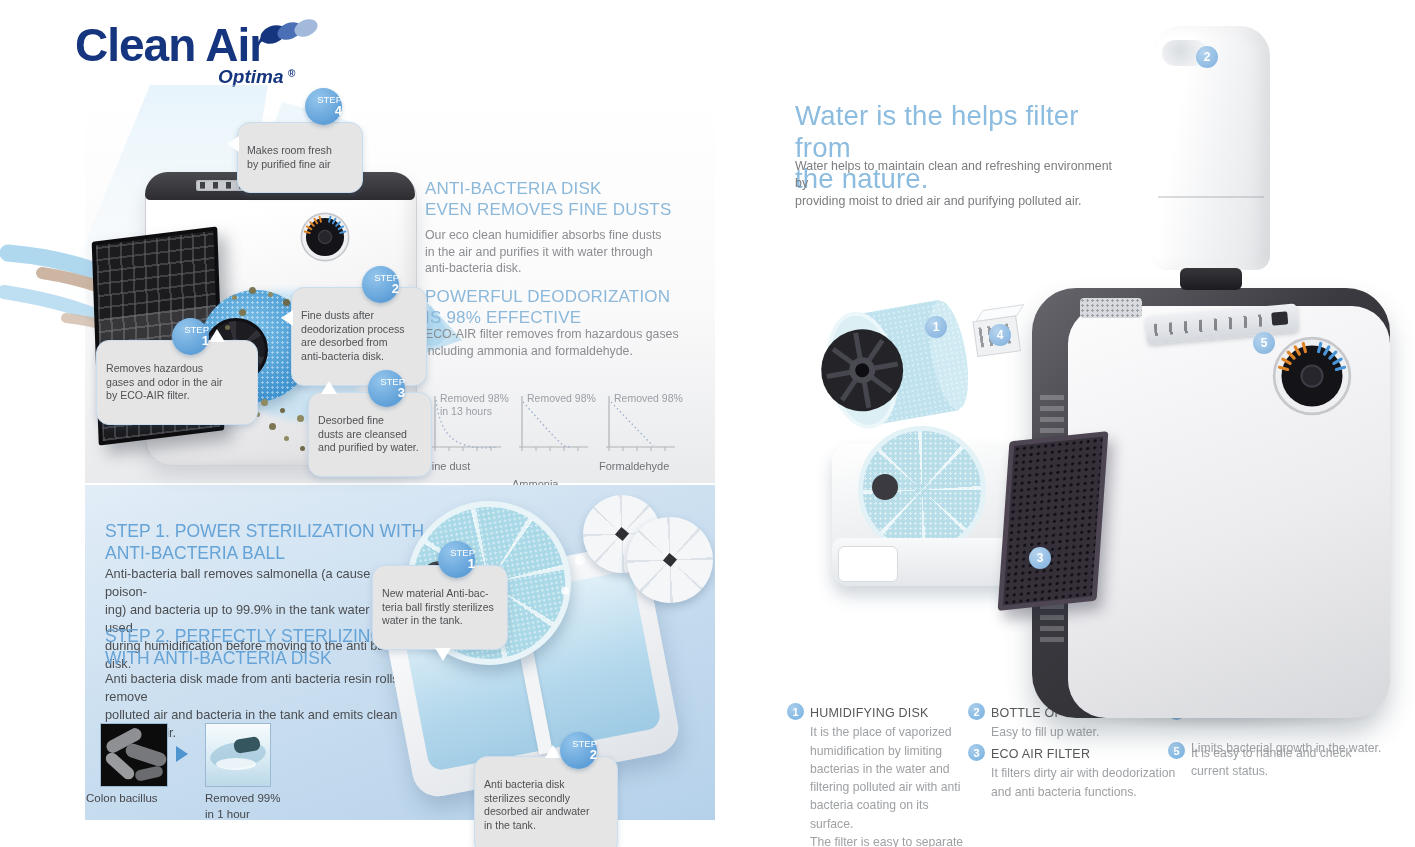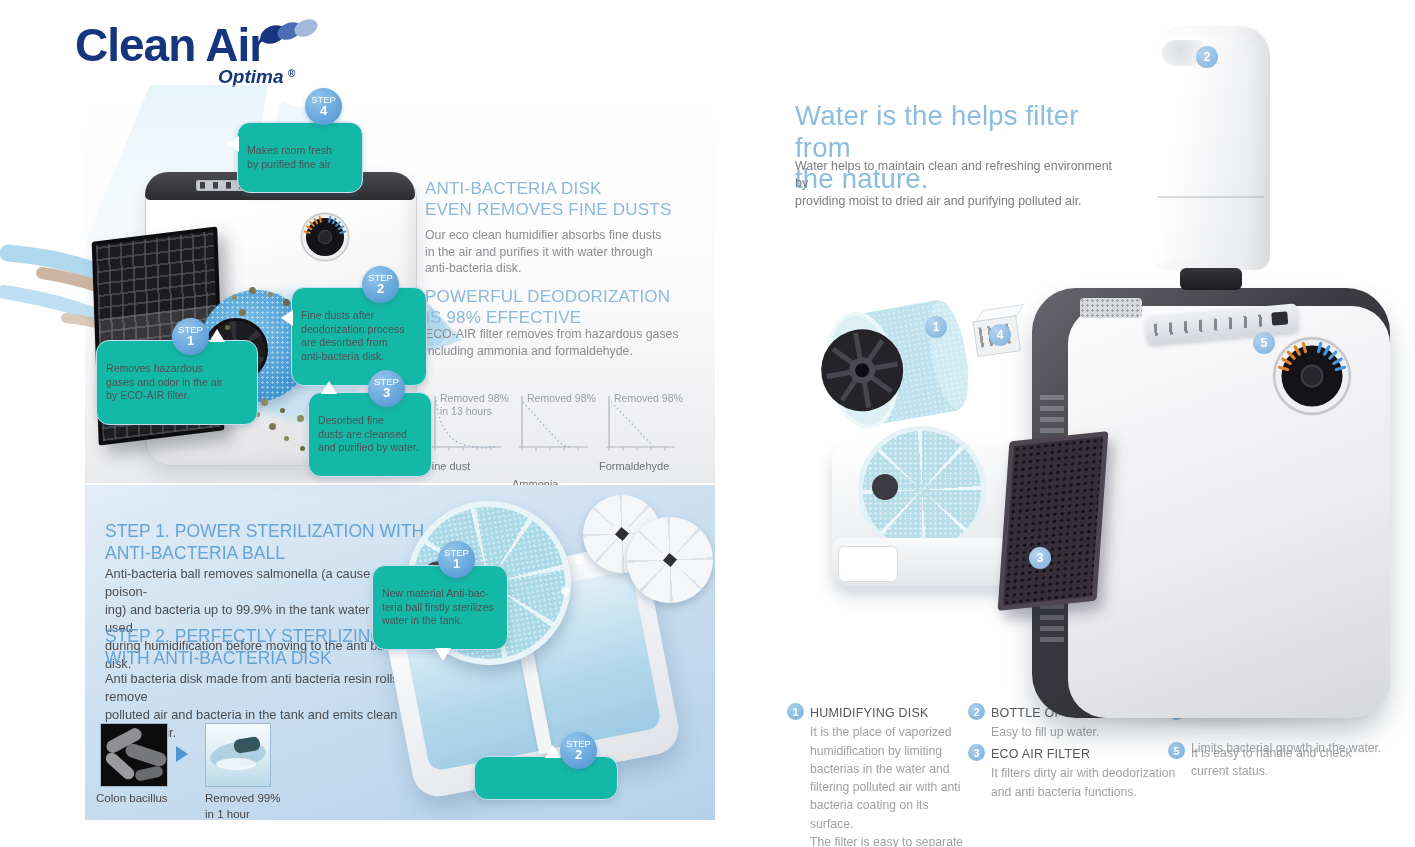--- a/index.html
+++ b/index.html
@@ -17,26 +17,26 @@
   .panel-body{color:#4b4d50;font-size:12.8px;line-height:1.4;}
   .big-h{color:#8cbcdf;font-size:27.5px;line-height:1.15;letter-spacing:.2px;}
   .big-sub{color:#7b7d80;font-size:12.4px;line-height:1.4;}
   .thumb-cap{color:#45474a;font-size:11.5px;line-height:1.35;}
   .chart-note{color:#9aa0a6;font-size:10.5px;line-height:1.25;}
   .chart-cap{color:#6f7377;font-size:11px;line-height:1.25;}
   .legend-title{color:#55575a;font-size:12.5px;line-height:1.3;letter-spacing:.2px;}
   .legend-desc{color:#9ea1a4;font-size:12.2px;line-height:1.5;}
 
   
-  .bubble{position:absolute;background:#14b8a6;border:1.5px solid #c9ddee;border-radius:13px;
+  .bubble{position:absolute;background:#e5e5e5;border:1.5px solid #c9ddee;border-radius:13px;
           box-shadow:0 3px 6px rgba(70,100,135,.2);color:#4f5154;font-size:10.6px;line-height:1.3;
           padding:7px 9px;z-index:30;}
   .badge{position:absolute;width:37px;height:37px;border-radius:50%;z-index:31;
          background:radial-gradient(circle at 35% 28%,#93c5ec,#5d9ed7 75%);
-         color:#fff;display:flex;flex-direction:column;align-items:center;justify-content:center;
+         color:#fff;display:flex;flex-direction:column;align-items:flex-end;justify-content:center;
          box-shadow:0 2px 4px rgba(60,95,130,.3);}
   .badge .b1{font-size:9.5px;line-height:1;}
   .badge .b2{font-size:13px;font-weight:bold;line-height:1.05;}
   .tail{position:absolute;width:0;height:0;border-style:solid;z-index:29;}
   .tail-left{border-width:8px 12px 8px 0;border-color:transparent #ffffff transparent transparent;}
   .tail-up{border-width:0 8px 13px 8px;border-color:transparent transparent #ffffff transparent;}
   .tail-down{border-width:13px 8px 0 8px;border-color:#ffffff transparent transparent transparent;}
 
   
   .callout{position:absolute;width:22px;height:22px;border-radius:50%;z-index:40;
@@ -228,21 +228,21 @@
 WITH ANTI-BACTERIA DISK</div>
   <div class="abs panel-body pre" style="left:105px;top:670px;width:330px;">Anti bacteria disk made from anti bacteria resin rolls to remove
 polluted air and bacteria in the tank and emits clean sterilized air.</div>
 
   <div class="abs" style="left:100px;top:723px;width:66px;height:62px;background:#0c0c0d;border:1px solid #9cb9d4;overflow:hidden;">
     <div class="abs" style="left:4px;top:10px;width:38px;height:13px;border-radius:7px;background:#8f9093;transform:rotate(-28deg);"></div>
     <div class="abs" style="left:24px;top:24px;width:42px;height:14px;border-radius:7px;background:#77787b;transform:rotate(18deg);"></div>
     <div class="abs" style="left:2px;top:36px;width:34px;height:12px;border-radius:6px;background:#9a9b9e;transform:rotate(42deg);"></div>
     <div class="abs" style="left:34px;top:44px;width:28px;height:11px;border-radius:6px;background:#6a6b6e;transform:rotate(-12deg);"></div>
   </div>
-  <div class="abs thumb-cap" style="left:96px;top:791px;width:90px;">Colon bacillus</div>
+  <div class="abs thumb-cap" style="left:86px;top:791px;width:90px;">Colon bacillus</div>
   <div class="abs" style="left:176px;top:746px;width:0;height:0;border-style:solid;border-width:8px 0 8px 12px;border-color:transparent transparent transparent #4f94cf;"></div>
   <div class="abs" style="left:205px;top:723px;width:64px;height:62px;background:linear-gradient(180deg,#f6fbfd 0%,#d9ebf4 55%,#bcd8e8 100%);border:1px solid #9cb9d4;overflow:hidden;">
     <div class="abs" style="left:4px;top:18px;width:56px;height:26px;border-radius:50%;background:rgba(140,185,210,.55);transform:rotate(-8deg);"></div>
     <div class="abs" style="left:28px;top:14px;width:26px;height:14px;border-radius:6px;background:#35565f;transform:rotate(-10deg);"></div>
     <div class="abs" style="left:10px;top:34px;width:40px;height:12px;border-radius:50%;background:rgba(255,255,255,.75);"></div>
   </div>
   <div class="abs thumb-cap pre" style="left:205px;top:791px;width:100px;">Removed 99%
 in 1 hour</div>
 
   <div class="abs" style="left:355px;top:495px;width:360px;height:325px;overflow:hidden;">
@@ -262,20 +262,24 @@
     <span class="pre">New material Anti-bac-
 teria ball firstly sterilizes
 water in the tank.</span>
     <span class="tail tail-down" style="left:62px;bottom:-12px;"></span>
   </div>
   <div class="badge" style="left:438px;top:541px;">
     <span class="b1">STEP</span>
     <span class="b2">1</span>
   </div>
   <div class="bubble pre" style="left:474px;top:756px;width:124px;">
+    <span class="pre">Anti bacteria disk
+sterilizes secondly
+desorbed air andwater
+in the tank.</span>
     <span class="tail tail-up" style="left:70px;top:-12px;"></span>
   </div>
   <div class="badge" style="left:560px;top:732px;">
     <span class="b1">STEP</span>
     <span class="b2">2</span>
   </div>
 
   <div class="abs big-h pre" style="left:795px;top:100px;width:330px;">Water is the helps filter from
 the nature.</div>
   <div class="abs big-sub pre" style="left:795px;top:158px;width:330px;">Water helps to maintain clean and refreshing environment by

